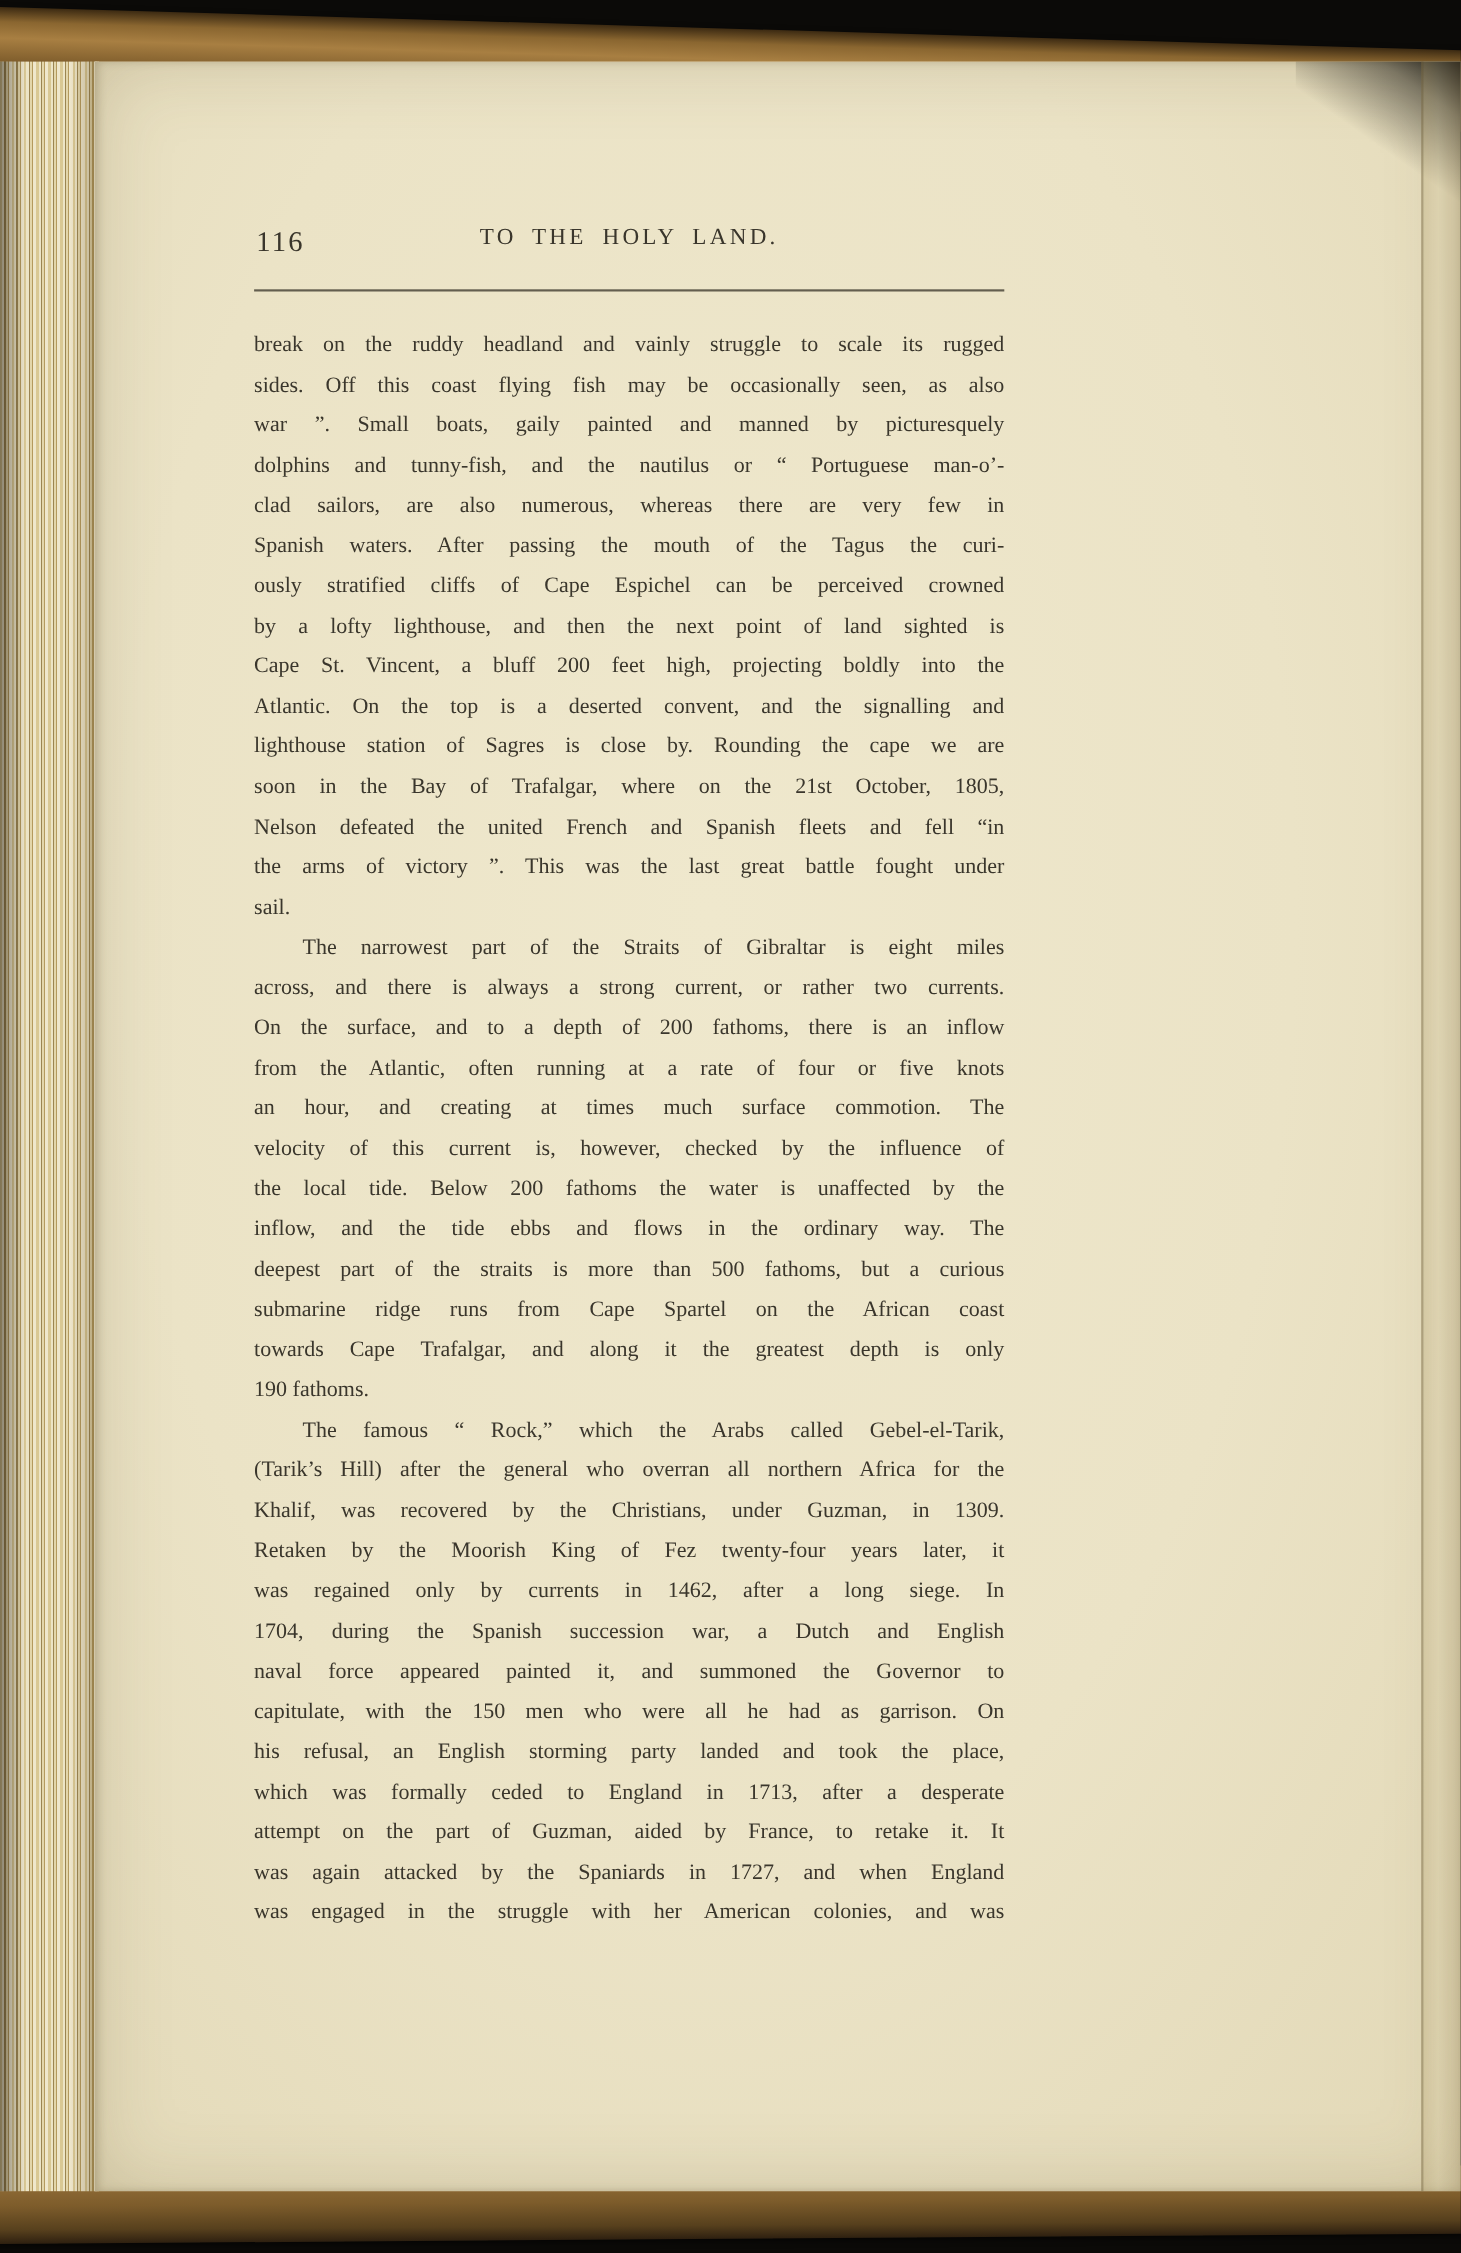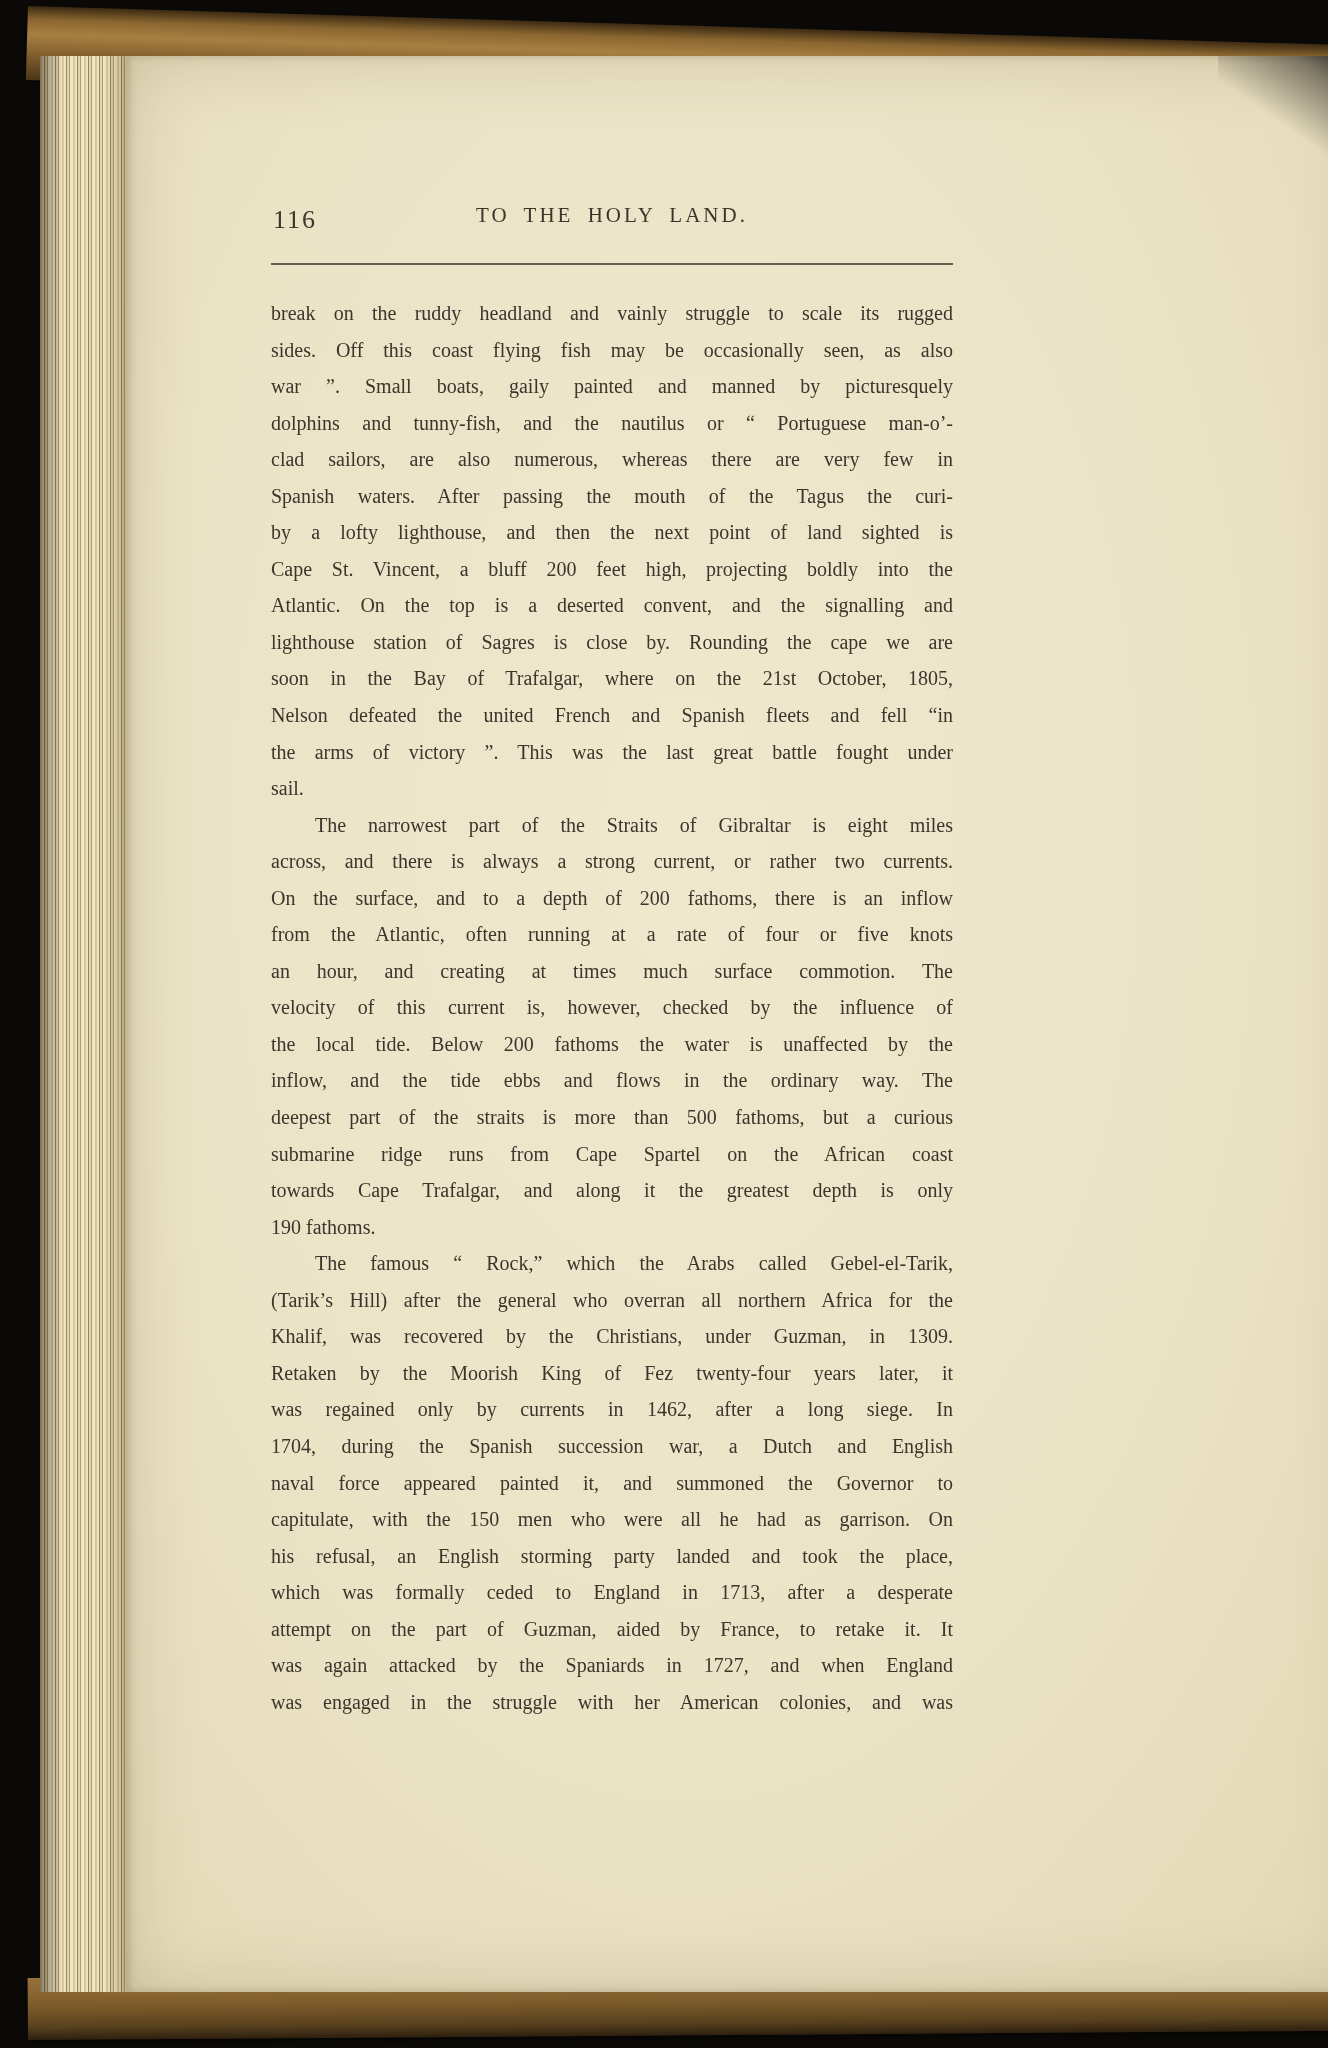--- a/index.html
+++ b/index.html
@@ -1,21 +1,21 @@
 <!DOCTYPE html>
 <html><head>
 <meta charset="utf-8">
 <style>
   html,body{margin:0;padding:0;}
   body{
     width:1328px;height:2048px;position:relative;overflow:hidden;
     background:#0b0a08;
     font-family:"Liberation Serif","DejaVu Serif",serif;
   }
-  .scene{position:absolute;inset:0;margin-left:40px;}
+  .scene{position:absolute;inset:0;}
 
   
   .board{position:absolute;left:-12px;width:1360px;height:74px;
     background:linear-gradient(to bottom,#3c2a12 0,#8a6630 18%,#a87f42 38%,#7b5a2a 70%,#4a3517 100%);
     box-shadow:0 2px 6px rgba(0,0,0,.6);}
   .board-top{top:6px;transform:rotate(1.7deg);transform-origin:left top;}
   .board-bottom{top:1978px;height:62px;transform:rotate(-0.4deg);transform-origin:left bottom;
     background:linear-gradient(to bottom,#97713a 0,#7d5c2b 45%,#57401d 80%,#2e2010 100%);}
 
   
@@ -72,20 +72,21 @@
         <span class="running">TO THE HOLY LAND.</span>
       </div>
       <div class="rule"></div>
       <div class="text-block">
           <div class="line">break on the ruddy headland and vainly struggle to scale its rugged</div>
           <div class="line">sides.  Off this coast flying fish may be occasionally seen, as also</div>
           <div class="line">war ”.  Small boats, gaily painted and manned by picturesquely</div>
           <div class="line">dolphins and tunny-fish, and the nautilus or “ Portuguese man-o’-</div>
           <div class="line">clad sailors, are also numerous, whereas there are very few in</div>
           <div class="line">Spanish waters.  After passing the mouth of the Tagus the curi-</div>
+          <div class="line">ously stratified cliffs of Cape Espichel can be perceived crowned</div>
           <div class="line">by a lofty lighthouse, and then the next point of land sighted is</div>
           <div class="line">Cape St. Vincent, a bluff 200 feet high, projecting boldly into the</div>
           <div class="line">Atlantic.  On the top is a deserted convent, and the signalling and</div>
           <div class="line">lighthouse station of Sagres is close by.  Rounding the cape we are</div>
           <div class="line">soon in the Bay of Trafalgar, where on the 21st October, 1805,</div>
           <div class="line">Nelson defeated the united French and Spanish fleets and fell “in</div>
           <div class="line">the arms of victory ”.  This was the last great battle fought under</div>
           <div class="line last">sail.</div>
           <div class="line indent">The narrowest part of the Straits of Gibraltar is eight miles</div>
           <div class="line">across, and there is always a strong current, or rather two currents.</div>

